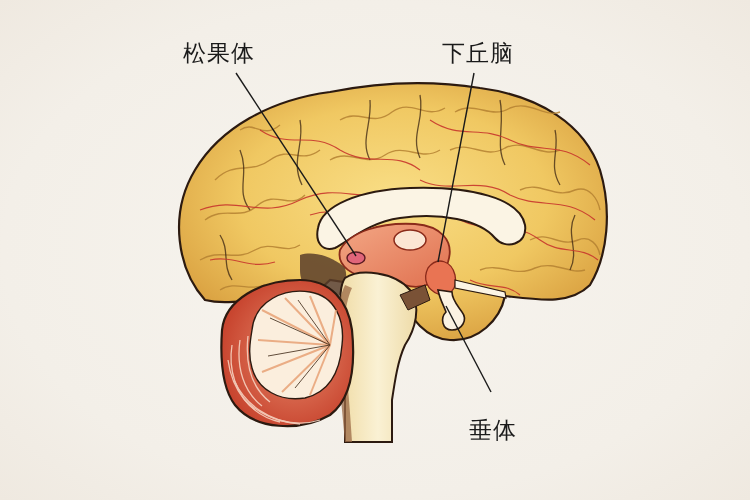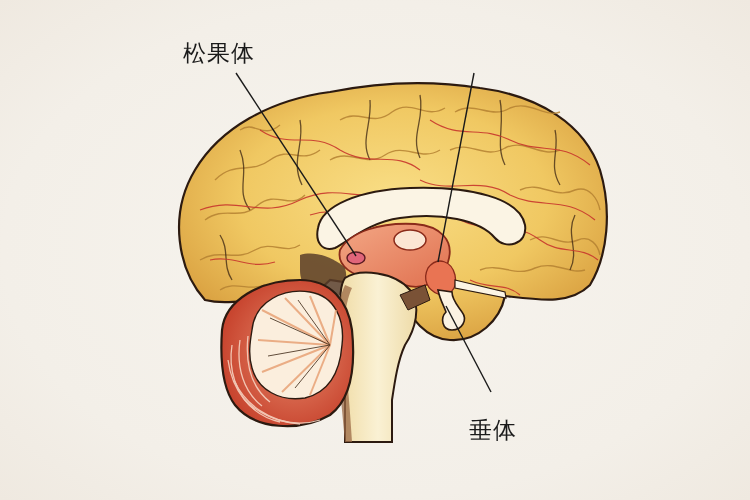--- a/index.html
+++ b/index.html
@@ -147,14 +147,15 @@
     </g>
 
     <g stroke="#1a1a1a" stroke-width="1.4" fill="none">
       <line x1="236" y1="73" x2="356" y2="256"></line>
       <line x1="474" y1="73" x2="438" y2="262"></line>
       <line x1="446" y1="306" x2="491" y2="392"></line>
     </g>
   </svg>
 
   <div class="label label-pineal">松果体</div>
+  <div class="label label-hypothalamus">下丘脑</div>
   <div class="label label-pituitary">垂体</div>
 </div>
 
 </body></html>

